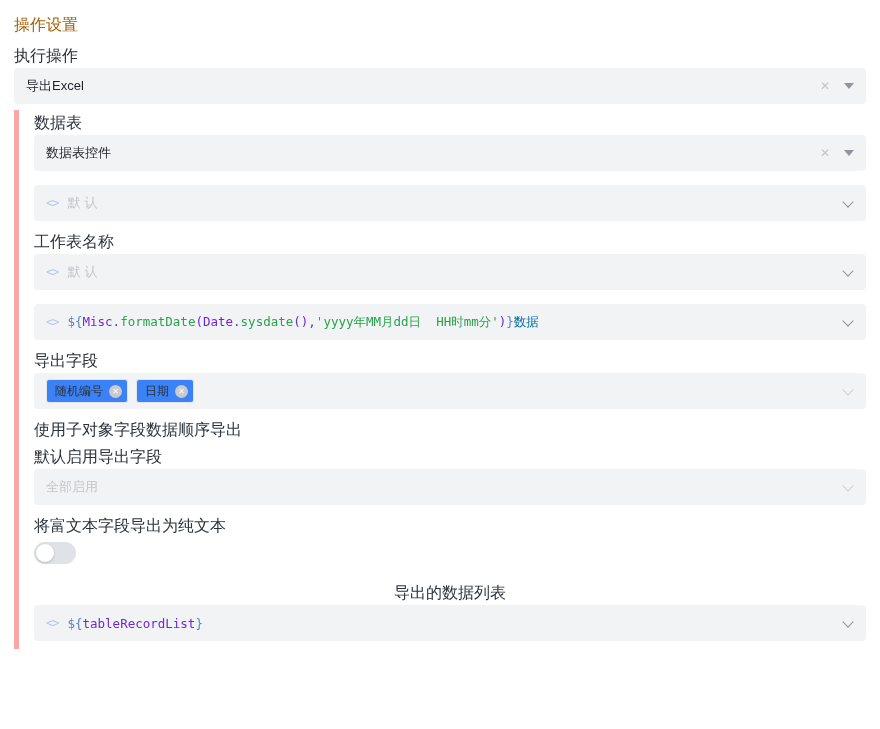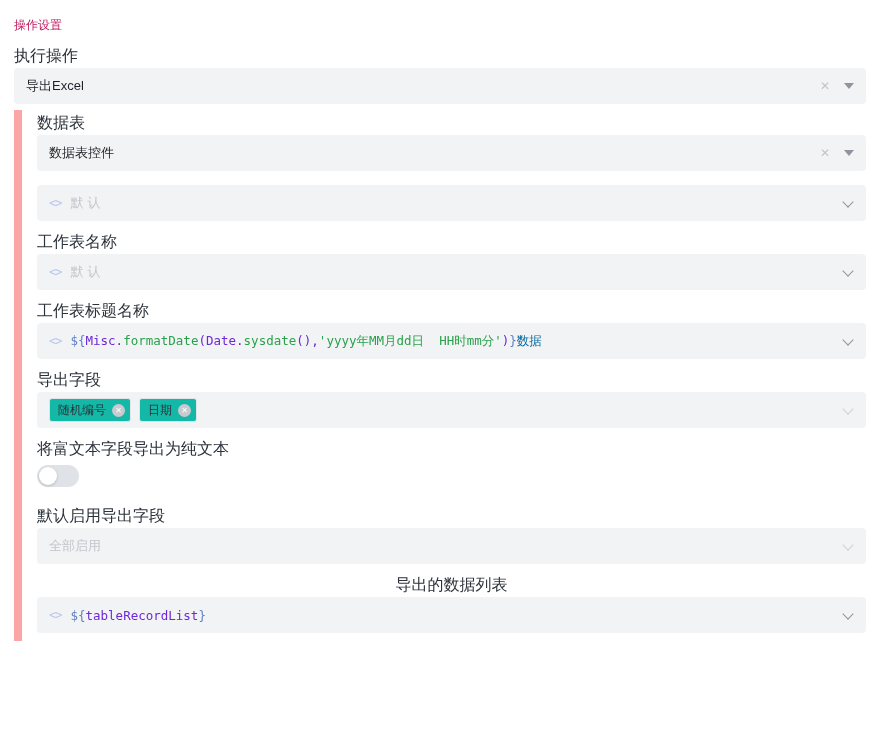--- a/index.html
+++ b/index.html
@@ -3,32 +3,32 @@
 <meta charset="utf-8">
 <style>
   * { margin:0; padding:0; box-sizing:border-box; }
   html,body { background:#ffffff; }
   body {
     width:880px; height:729px; overflow:hidden;
     font-family:"Liberation Sans","DejaVu Sans",sans-serif;
     color:#1f2329;
   }
   .page { padding:14px; }
-  .title { font-size:12px; font-weight:500; color:#be185d; line-height:22px; margin-bottom:13px; }
+  .title { font-size:16px; font-weight:500; color:#a16207; line-height:22px; margin-bottom:13px; }
   .label { font-size:16px; color:#2b323b; line-height:13px; margin-bottom:6px; }
   .group { margin-bottom:14px; }
   .group-first { margin-bottom:6px; }
   .field {
     height:36px; background:#f2f3f5; border-radius:4px;
     display:flex; align-items:center; padding:0 12px;
     font-size:13px; color:#1f2329;
   }
   .spacer { flex:1; }
   .section {
-    border-left:8px solid #fca5a5;
+    border-left:5px solid #fca5a5;
     padding:6px 0 8px 15px;
   }
   .placeholder { color:#c2c6cc; }
   .mono-ph { font-family:"DejaVu Sans Mono",monospace; letter-spacing:4px; font-size:13px; }
   .code-icon {
     font-family:"DejaVu Sans Mono",monospace;
     color:#b7c7ee; font-size:12px; margin-right:9px; letter-spacing:-1px;
   }
   .clear-x { color:#c1c5cc; font-size:12px; line-height:1; cursor:pointer; margin-right:14px; }
   .caret-down {
@@ -50,21 +50,21 @@
     overflow:hidden;
   }
   .seg-punct  { color:#6080c4; }
   .seg-ident  { color:#6d28d9; }
   .seg-func   { color:#2aa24c; }
   .seg-string { color:#2aa24c; }
   .seg-text   { color:#0369a1; }
   .tags-wrap { display:flex; gap:8px; align-items:center; }
   .tag {
     display:flex; align-items:center; height:24px;
-    background:#14b8a6; border:1px solid #e2e4e8; border-radius:3px;
+    background:#3b82f6; border:1px solid #e2e4e8; border-radius:3px;
     padding:0 5px 0 8px; font-size:12px; color:#2b323b;
   }
   .tag-close {
     width:13px; height:13px; margin-left:6px; border-radius:50%;
     background:#c7cad0; color:#ffffff; font-size:8px; line-height:13px;
     display:flex; align-items:center; justify-content:center; cursor:pointer;
   }
   .toggle {
     width:42px; height:22px; border-radius:11px; background:#dfe2e7;
     position:relative; cursor:pointer; margin-top:0;
@@ -119,21 +119,20 @@
       <div class="label">工作表名称</div>
       <div class="field">
         <span class="code-icon">&lt;&gt;</span>
         <span class="placeholder mono-ph">默认</span>
         <span class="spacer"></span>
         <span class="chevron"></span>
       </div>
     </div>
 
     <div class="group">
-      <div class="label">工作表标题名称</div>
       <div class="field">
         <span class="code-icon">&lt;&gt;</span>
         <span class="formula"><span class="seg-punct">${</span><span class="seg-ident">Misc.</span><span class="seg-func">formatDate</span><span class="seg-ident">(</span><span class="seg-ident">Date.</span><span class="seg-func">sysdate</span><span class="seg-ident">(),</span><span class="seg-string">'yyyy年MM月dd日  HH时mm分'</span><span class="seg-ident">)</span><span class="seg-punct">}</span><span class="seg-text">数据</span></span>
         <span class="spacer"></span>
         <span class="chevron"></span>
       </div>
     </div>
 
     <div class="group">
       <div class="label">导出字段</div>
@@ -147,35 +146,36 @@
             <span>日期</span>
             <span class="tag-close">✕</span>
           </span>
         </span>
         <span class="spacer"></span>
         <span class="chevron light"></span>
       </div>
     </div>
 
     <div class="group">
-    </div>
-
-    <div class="group toggle-group">
-      <div class="label">将富文本字段导出为纯文本</div>
-      <div class="toggle">
-        <div class="knob"></div>
-      </div>
+      <div class="label">使用子对象字段数据顺序导出</div>
     </div>
 
     <div class="group">
       <div class="label">默认启用导出字段</div>
       <div class="field">
         <span class="placeholder">全部启用</span>
         <span class="spacer"></span>
         <span class="chevron light"></span>
+      </div>
+    </div>
+
+    <div class="group toggle-group">
+      <div class="label">将富文本字段导出为纯文本</div>
+      <div class="toggle">
+        <div class="knob"></div>
       </div>
     </div>
 
     <div class="group" style="margin-bottom:0;text-align:center;">
       <div class="label">导出的数据列表</div>
       <div class="field">
         <span class="code-icon">&lt;&gt;</span>
         <span class="formula"><span class="seg-punct">${</span><span class="seg-ident">tableRecordList</span><span class="seg-punct">}</span></span>
         <span class="spacer"></span>
         <span class="chevron"></span>

